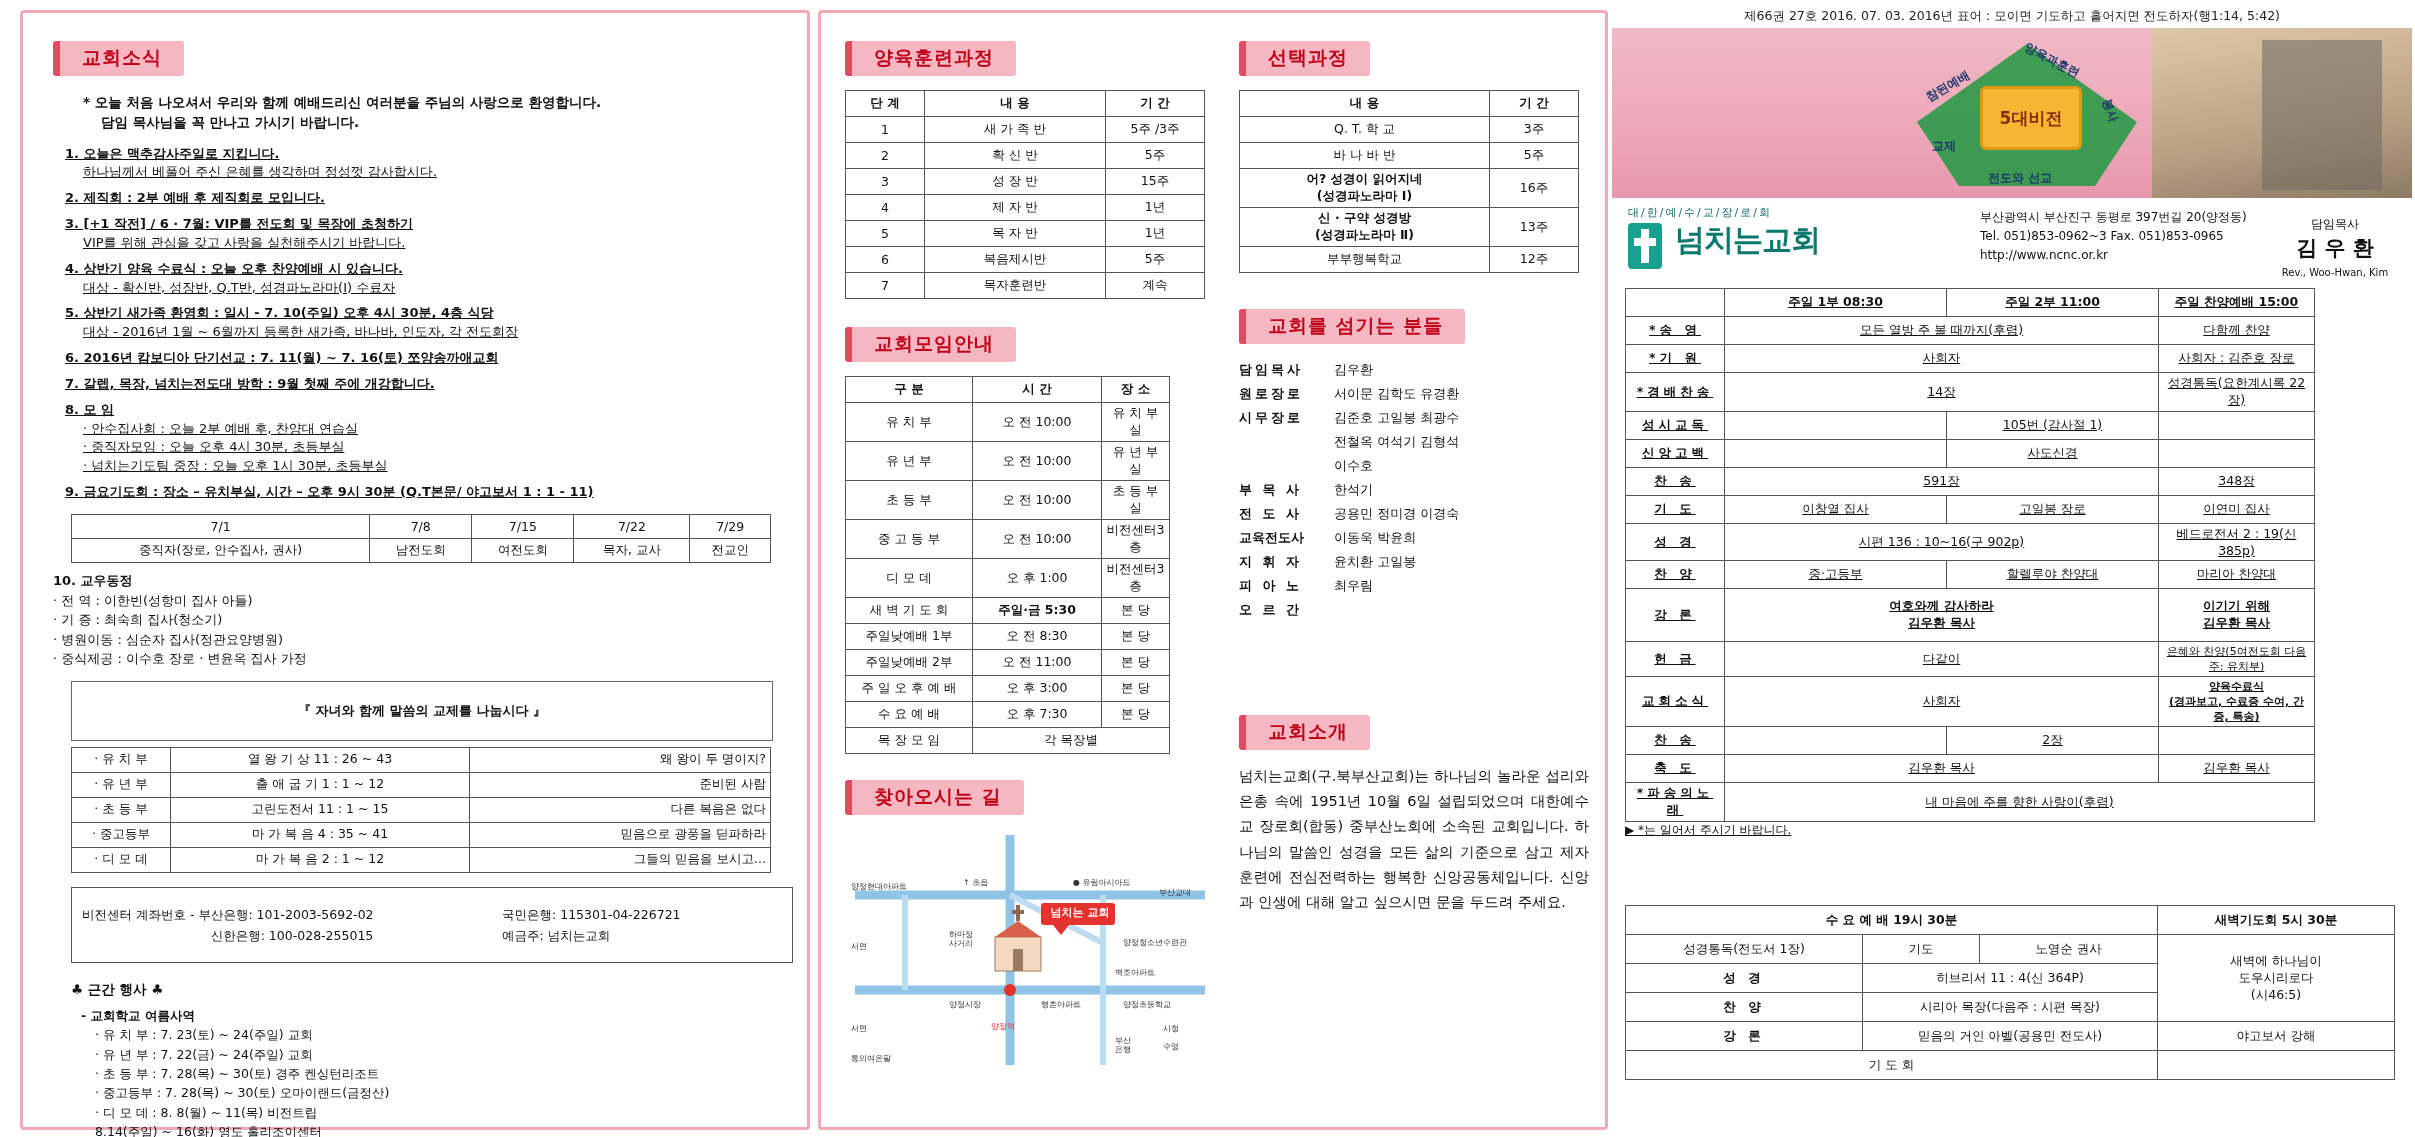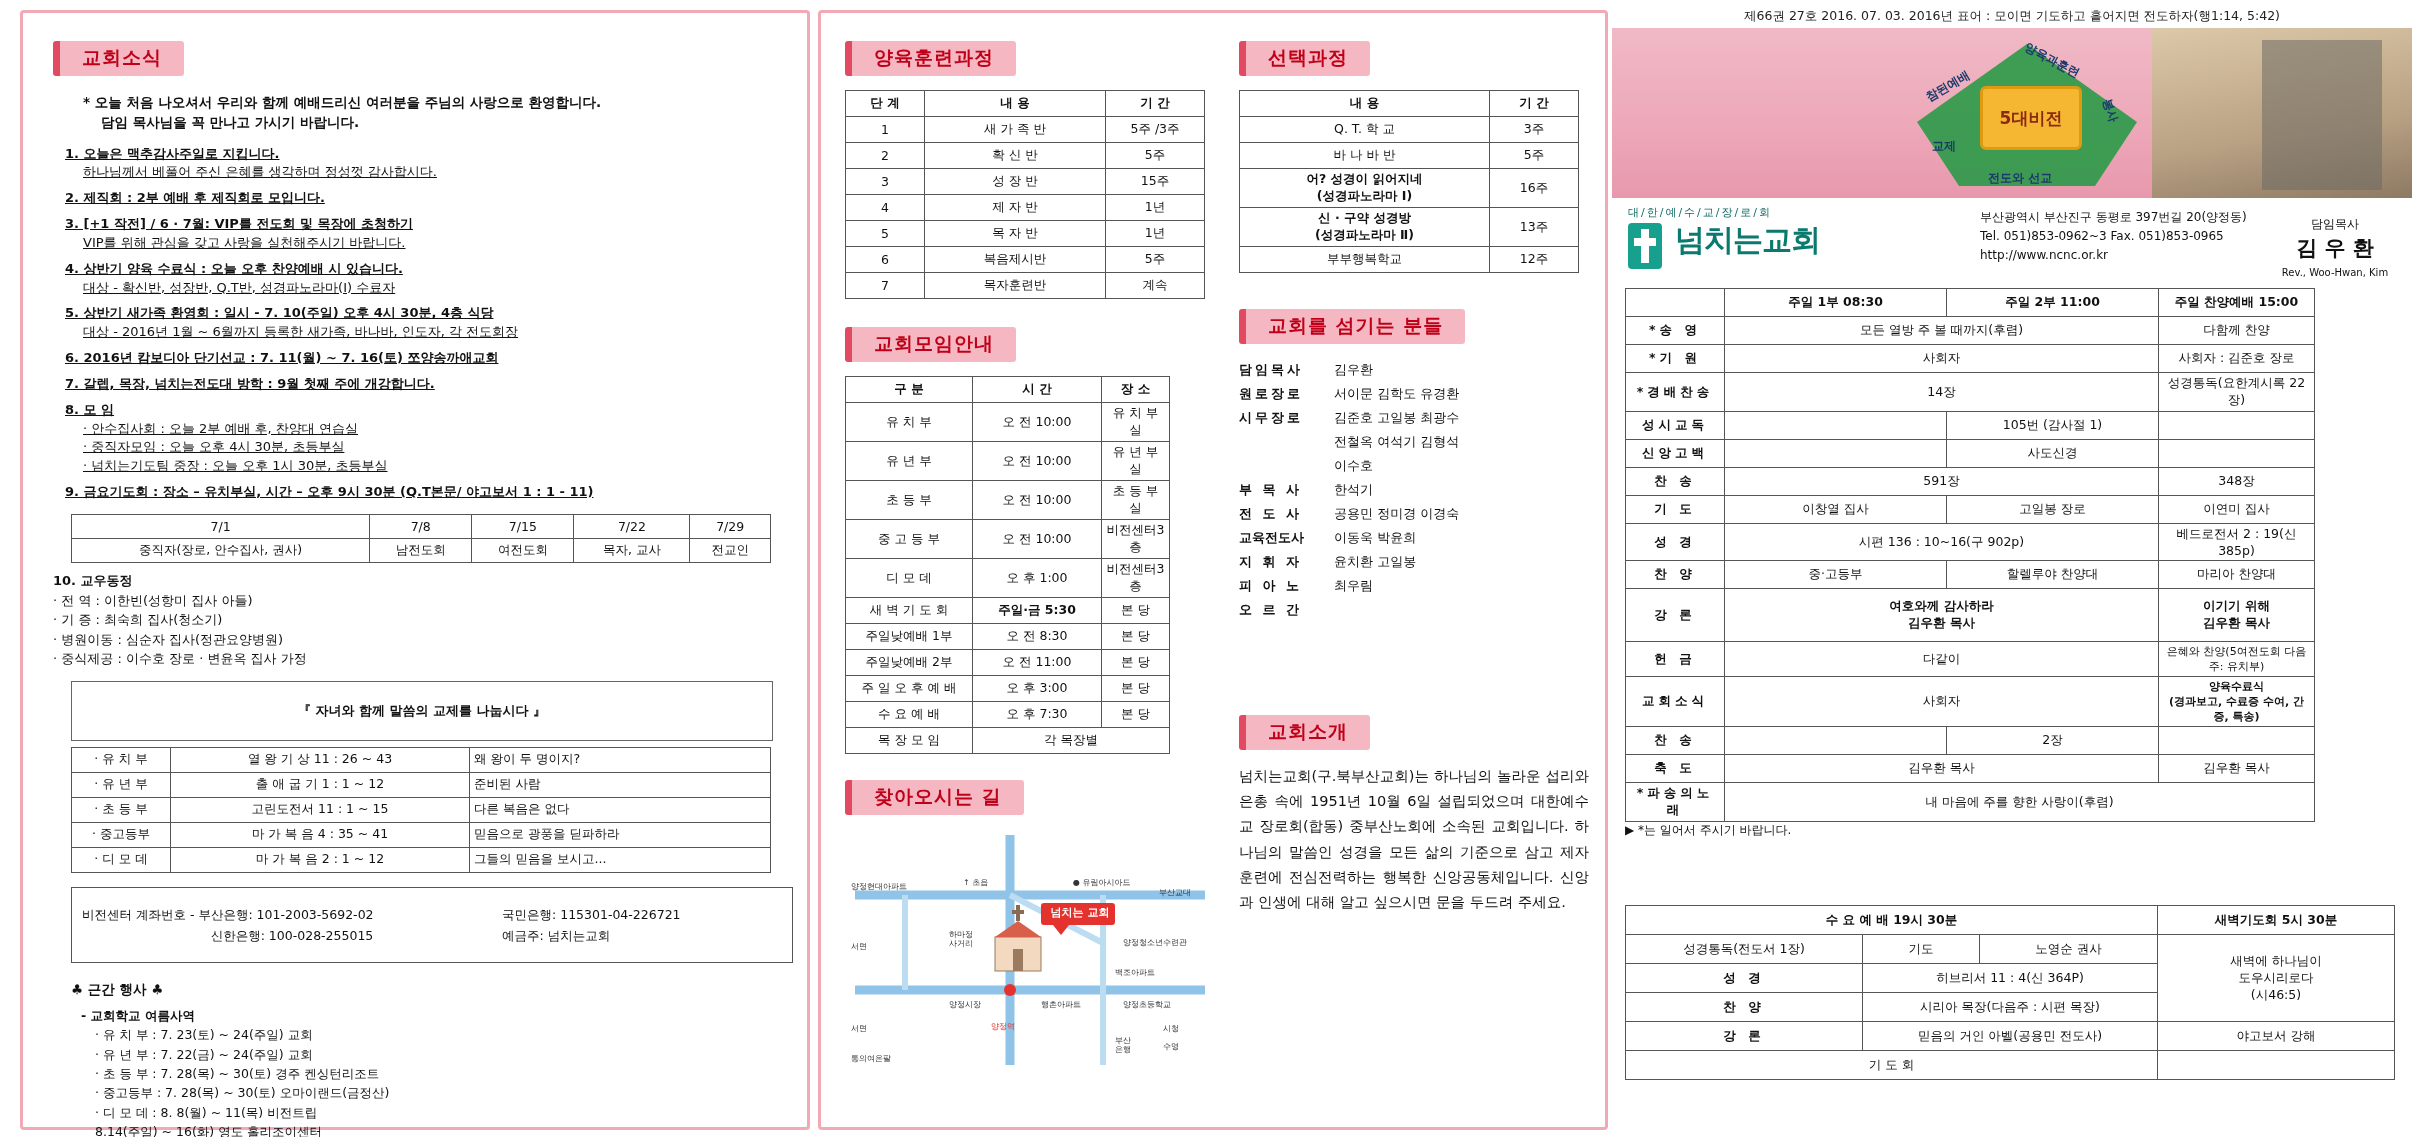--- a/index.html
+++ b/index.html
@@ -47,21 +47,21 @@
   .t9 td{height:19px;}
 
   .edu{font-size:13px;line-height:1.5;margin-top:8px;}
 
   .boxtitle{
     border:1px solid #666;text-align:center;font-size:13px;font-weight:bold;
     padding:20px 0;width:700px;margin:12px auto 6px 18px;
   }
   .tbl-verse{width:700px;margin-left:18px;}
   .tbl-verse td{text-align:left;padding-left:8px;height:20px;font-size:12.5px;}
-  .tbl-verse td.c{text-align:left;}
+  .tbl-verse td.c{text-align:right;}
 
   .acct{
     width:700px;margin-left:18px;margin-top:14px;border:1px solid #555;
     font-size:12.5px;padding:16px 10px;line-height:1.7;
   }
   .acct .row{display:flex;}
   .acct .row div{flex:1;}
 
   .events{margin-left:18px;margin-top:16px;font-size:12.5px;line-height:1.55;}
   .events .hd{font-weight:bold;font-size:13.5px;margin-bottom:6px;}
@@ -106,21 +106,21 @@
   .logo-area{position:absolute;left:1628px;top:205px;width:330px;}
   .logo-sub{font-size:11px;color:#0e6b63;letter-spacing:2px;}
   .logo-name{font-size:30px;font-weight:bold;color:#0b7a6e;letter-spacing:-1px;}
   .cross{display:inline-block;width:34px;height:46px;background:#18a08f;border-radius:4px;position:relative;vertical-align:middle;margin-right:8px;}
   .cross:before{content:"";position:absolute;left:13px;top:6px;width:8px;height:34px;background:#fff;}
   .cross:after{content:"";position:absolute;left:6px;top:15px;width:22px;height:8px;background:#fff;}
   .addr{position:absolute;left:1980px;top:208px;width:300px;font-size:12px;line-height:1.6;}
   .pastor{position:absolute;left:2265px;top:215px;width:140px;text-align:center;font-size:12px;line-height:1.5;}
   .pastor .nm{font-size:21px;font-weight:bold;}
 
-  .order{position:absolute;left:1625px;top:288px;width:690px;}
+  .order{position:absolute;left:1625px;top:288px;width:690px;text-decoration:underline;}
   .order table{width:100%;border-collapse:collapse;}
   .order td,.order th{border:1px solid #555;font-size:12.5px;text-align:center;padding:2px 3px;height:23px;}
   .order td.lbl{background:#fff;font-weight:bold;letter-spacing:4px;width:92px;}
   .order td.b{font-weight:bold;}
   .note{font-size:12px;margin-top:0;}
 
   .wed{position:absolute;left:1625px;top:905px;width:770px;}
   .wed table{width:100%;border-collapse:collapse;}
   .wed td,.wed th{border:1px solid #555;font-size:12.5px;text-align:center;padding:2px 3px;height:24px;}
   .wed td.lbl{font-weight:bold;letter-spacing:4px;width:92px;}

